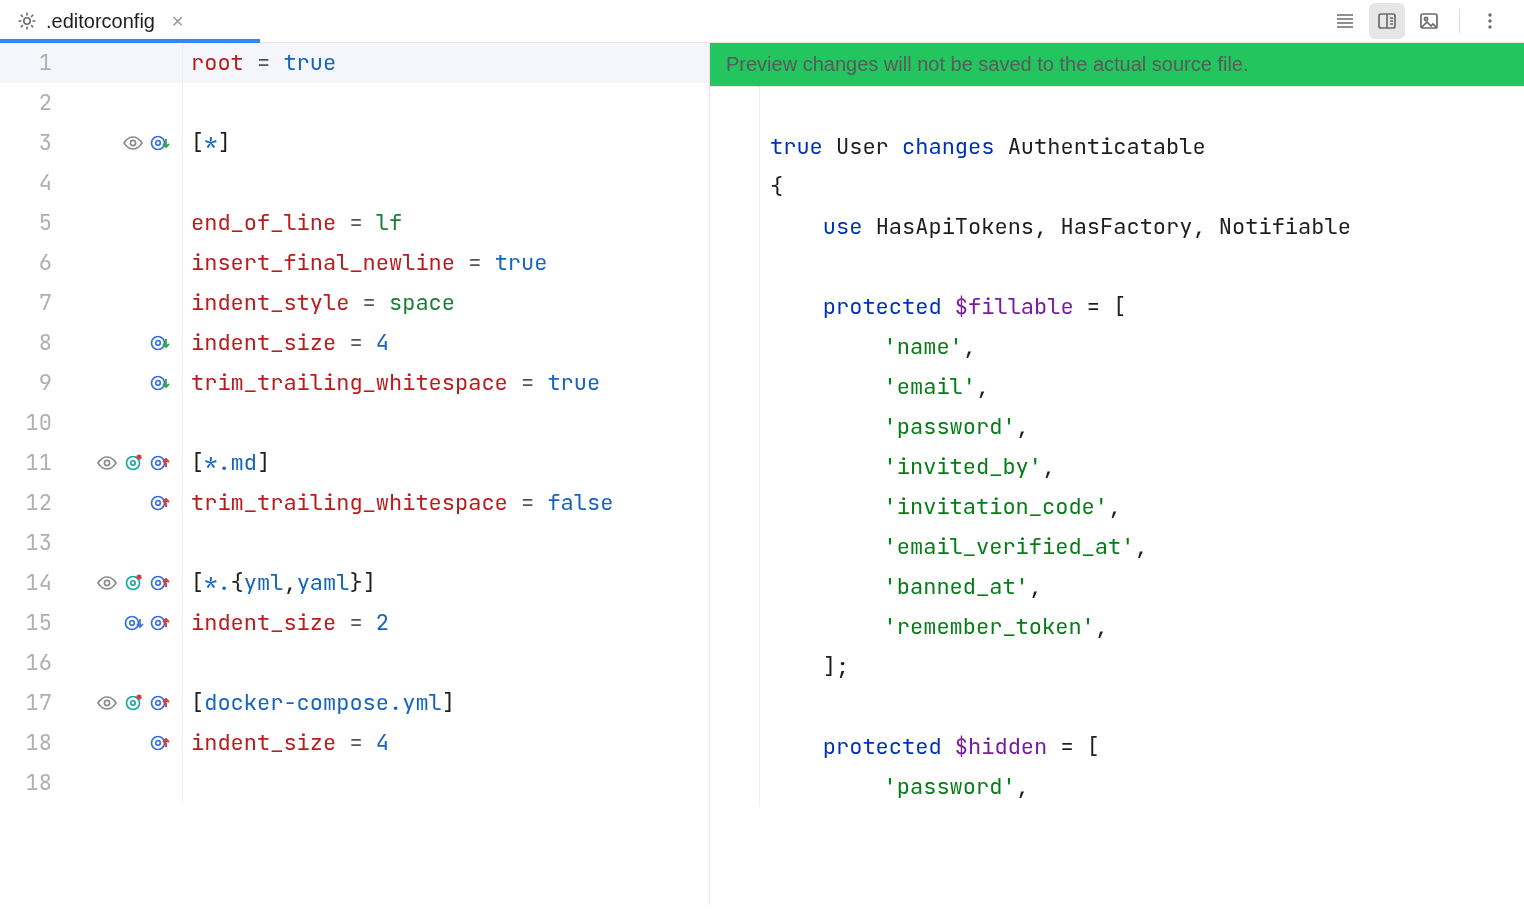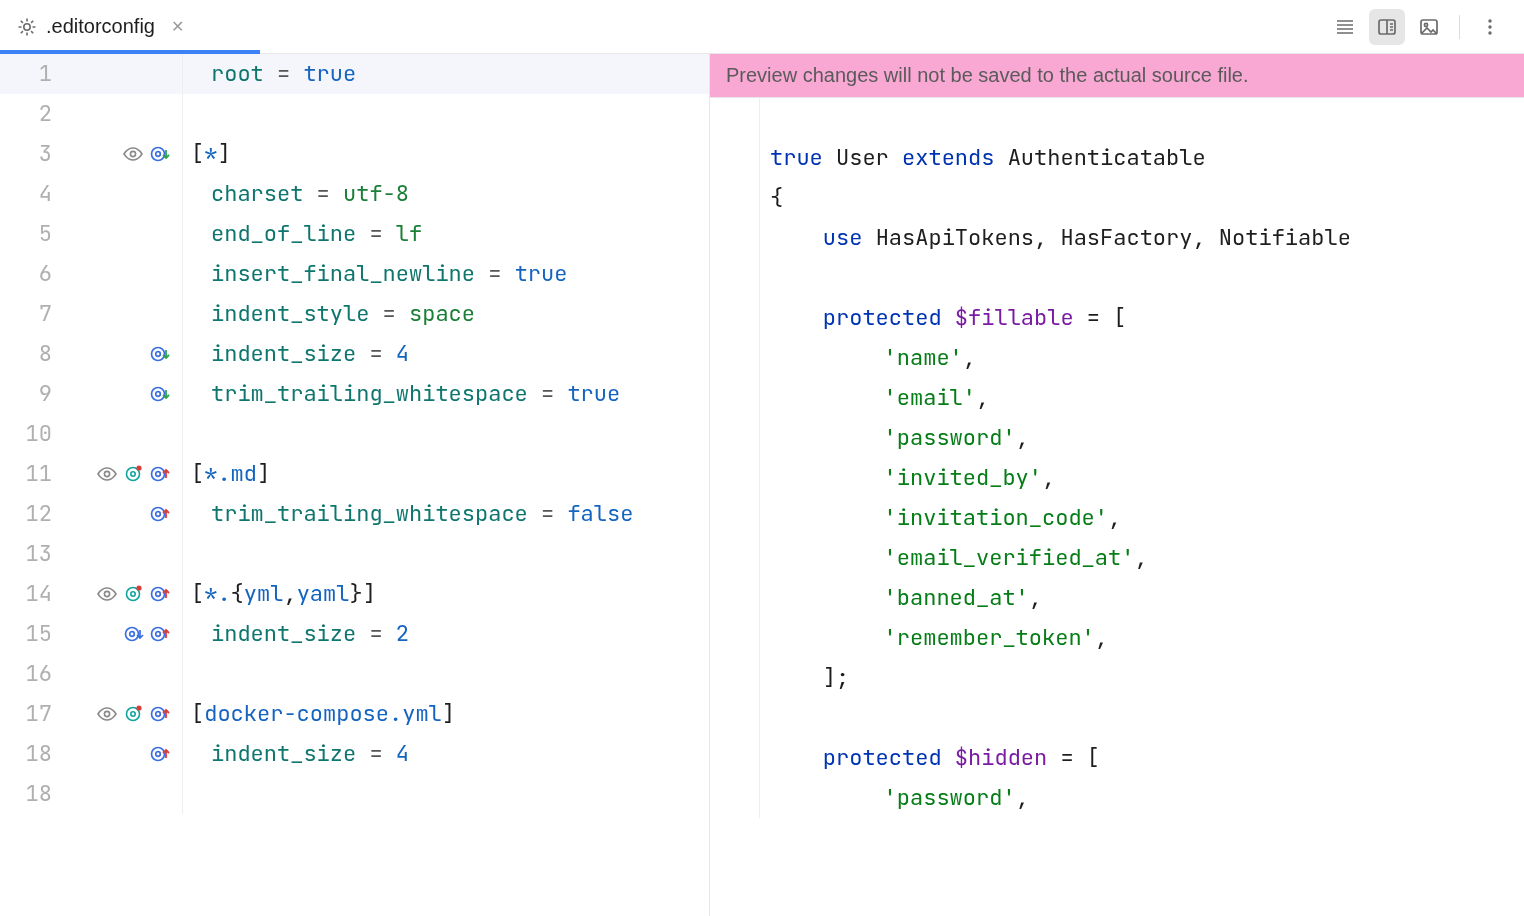--- a/index.html
+++ b/index.html
@@ -9,21 +9,21 @@
     font-size: 20px;
     background: #ffffff;
     color: #1e1e1e;
     overflow: hidden;
     width: 1524px;
     height: 916px;
   }
 
   
   .tab-bar {
-    height: 54px;
+    height: 43px;
     display: flex;
     align-items: stretch;
     border-bottom: 1px solid #e7e7e7;
     background: #ffffff;
     position: relative;
   }
   .tab {
     display: flex;
     align-items: center;
     gap: 8px;
@@ -127,32 +127,32 @@
   }
 
   .checkmark {
     position: absolute;
     right: 14px;
     top: 6px;
     color: #2da44e;
   }
 
   
-  .c-key    { color: #0f766e; margin-left: 20px; }   
+  .c-key    { color: #b91c1c; }   
   .c-eq     { color: #555; }
   .c-true   { color: #1565c0; }   
   .c-sect   { color: #1565c0; }   
   .c-val    { color: #1a7f37; }   
   .c-num    { color: #1565c0; }
   .c-br     { color: #1e1e1e; }   
   .c-id     { color: #1565c0; text-align: center; }   
 
   
   .preview-banner {
-    background: #f9a8d4;
+    background: #22c55e;
     border-bottom: 1px solid #e7e7e7;
     padding: 10px 16px;
     font-family: -apple-system, BlinkMacSystemFont, "Segoe UI", Arial, sans-serif;
     font-size: 20px;
     color: #5a5a5a;
     white-space: nowrap;
     overflow: hidden;
   }
   .preview-body {
     flex: 1;
@@ -316,21 +316,20 @@
                 <use href="#svg-at-down"></use>
               </svg>
             </div>
             <div class="gutter-sep"></div>
             <div class="code-cell"><span class="c-br">[</span><span class="c-sect">*</span><span class="c-br">]</span></div>
           </div>
           <div class="code-row">
             <div class="gutter-num">4</div>
             <div class="gutter-icons"></div>
             <div class="gutter-sep"></div>
-            <div class="code-cell"><span class="c-key">charset</span> <span class="c-eq">=</span> <span class="c-val">utf-8</span></div>
           </div>
           <div class="code-row">
             <div class="gutter-num">5</div>
             <div class="gutter-icons"></div>
             <div class="gutter-sep"></div>
             <div class="code-cell"><span class="c-key">end_of_line</span> <span class="c-eq">=</span> <span class="c-val">lf</span></div>
           </div>
           <div class="code-row">
             <div class="gutter-num">6</div>
             <div class="gutter-icons"></div>
@@ -475,21 +474,21 @@
   <div class="right-pane">
     <div class="preview-banner">Preview changes will not be saved to the actual source file.</div>
     <div class="preview-body" id="preview-body">
       <div class="preview-rows" id="preview-rows">
           <div class="prow">
             <div class="p-gutter"></div>
             <div class="p-code"></div>
           </div>
           <div class="prow">
             <div class="p-gutter"></div>
-            <div class="p-code"><span class="tok-kw">true</span> <span class="tok-name">User</span> <span class="tok-kw">extends</span> <span class="tok-name">Authenticatable</span></div>
+            <div class="p-code"><span class="tok-kw">true</span> <span class="tok-name">User</span> <span class="tok-kw">changes</span> <span class="tok-name">Authenticatable</span></div>
           </div>
           <div class="prow">
             <div class="p-gutter"></div>
             <div class="p-code"><span class="tok-punc">{</span></div>
           </div>
           <div class="prow">
             <div class="p-gutter"></div>
             <div class="p-code">    <span class="tok-kw">use</span> <span class="tok-name">HasApiTokens, HasFactory, Notifiable</span></div>
           </div>
           <div class="prow">

